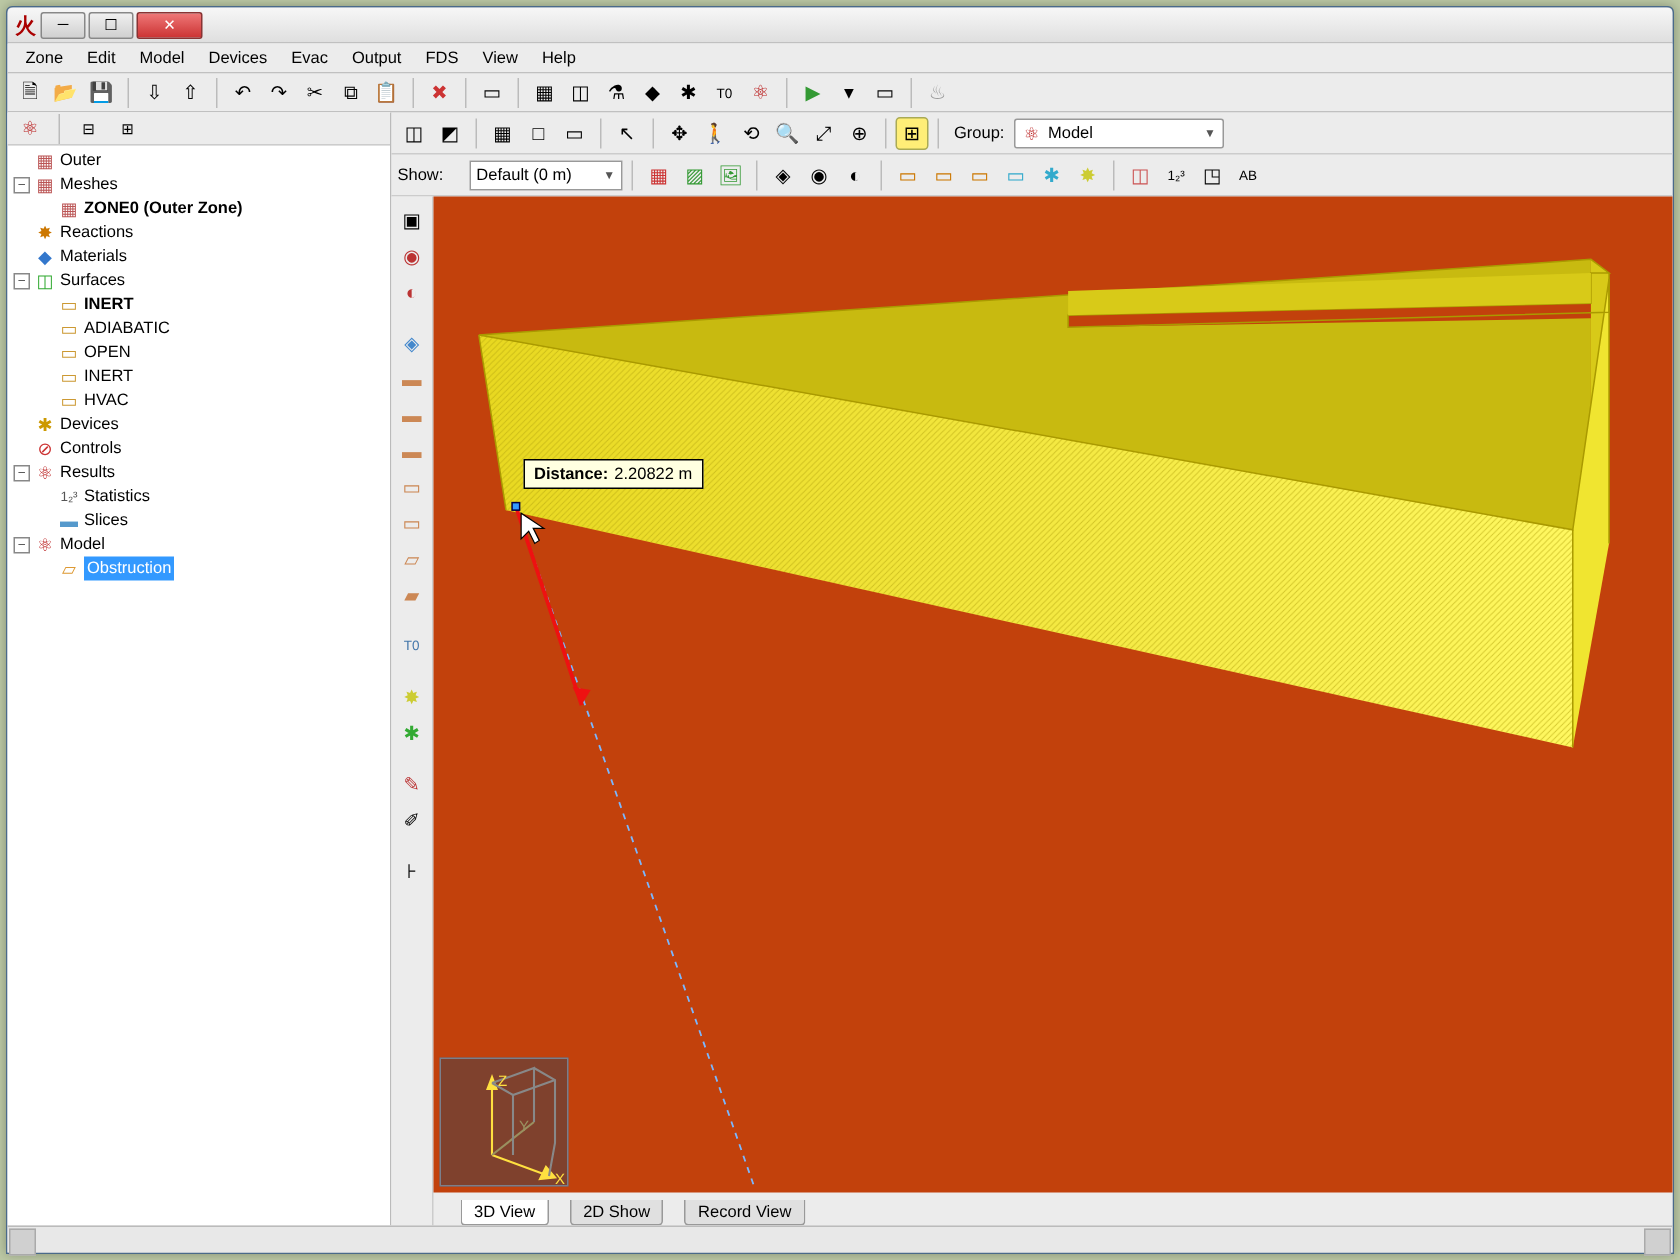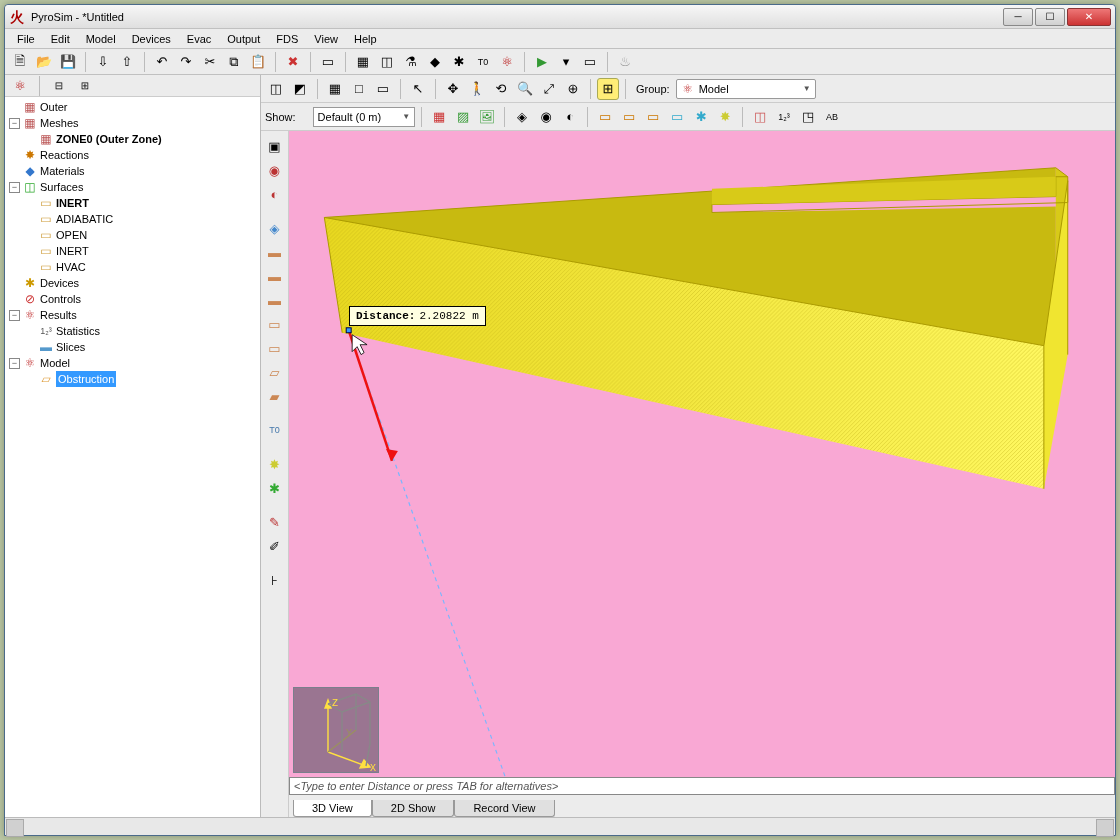--- a/index.html
+++ b/index.html
@@ -160,24 +160,23 @@
     display:flex; flex-direction:column; align-items:center;
     gap:2px; padding: 4px 0;
   }
   .canvas-wrap {
     flex:1;
     display:flex; flex-direction:column;
     min-width:0;
   }
   .canvas {
     flex:1;
-    background:#f9a8d4;
+    background:#c2410c;
     position:relative;
     overflow:hidden;
-    font-family:Liberation Mono, monospace;
   }
   .tooltip-box {
     position:absolute;
     left: 60px; top: 175px;
     border:1px solid #000;
     background:#ffffe1;
     padding: 3px 6px;
     font-size:11px;
     display:flex; gap:4px; align-items:center;
   }
@@ -199,25 +198,26 @@
     color:#555;
   }
   .tabs {
     height: 22px;
     display:flex; align-items:flex-end;
     gap: 0;
     padding-left: 4px;
   }
   .tab {
     border:1px solid #999; border-top:none;
-    padding: 2px 18px;
+    padding: 2px 8px;
     background:#e0e0e0;
     cursor:pointer;
     font-size:11px;
     border-radius: 0 0 3px 3px;
+    margin-left: 14px;
   }
   .tab.active { background:#fff; }
   .scrollbar-h {
     height: 18px;
     background:#e8e8e8;
     border-top:1px solid #bbb;
     position:relative;
   }
   .scrollbar-h::before, .scrollbar-h::after {
     content:''; position:absolute; width:16px; height:16px;
@@ -241,30 +241,29 @@
   }
   svg.scene { position:absolute; inset:0; width:100%; height:100%; }
 </style>
 </head>
 <body>
 
 <div class="window">
 
   <div class="titlebar">
     <div class="app-icon">火</div>
-    <div class="title">PyroSim - *Untitled</div>
     <div class="win-buttons">
       <div class="win-btn">─</div>
       <div class="win-btn">☐</div>
       <div class="win-btn close">✕</div>
     </div>
   </div>
 
   <div class="menubar">
-    <span>File</span>
+    <span>Zone</span>
     <span>Edit</span>
     <span>Model</span>
     <span>Devices</span>
     <span>Evac</span>
     <span>Output</span>
     <span>FDS</span>
     <span>View</span>
     <span>Help</span>
   </div>
 
@@ -561,23 +560,20 @@
                   <polyline points="62,6 76,14 76,56 72,78" stroke="#888"></polyline>
                   <polyline points="34,16 48,24 76,14" stroke="#888"></polyline>
                   <polyline points="48,24 48,64" stroke="#888"></polyline>
                 </g>
                 <text x="38" y="18" fill="#ffe040" font-size="10">Z</text>
                 <text x="76" y="83" fill="#ffe040" font-size="10">X</text>
                 <text x="52" y="48" fill="#9a9060" font-size="10">Y</text>
               </svg>
             </div>
           </div>
-          <div class="status-input">
-            <span style="font-style:normal">&lt;</span><span></span><span id="prompt-text">Type to enter <i>Distance</i> or press TAB for alternatives</span><span style="font-style:normal">&gt;</span>
-          </div>
           <div class="tabs">
             <div class="tab active">3D View</div>
             <div class="tab">2D Show</div>
             <div class="tab">Record View</div>
           </div>
         </div>
       </div>
 
     </div>
   </div>

